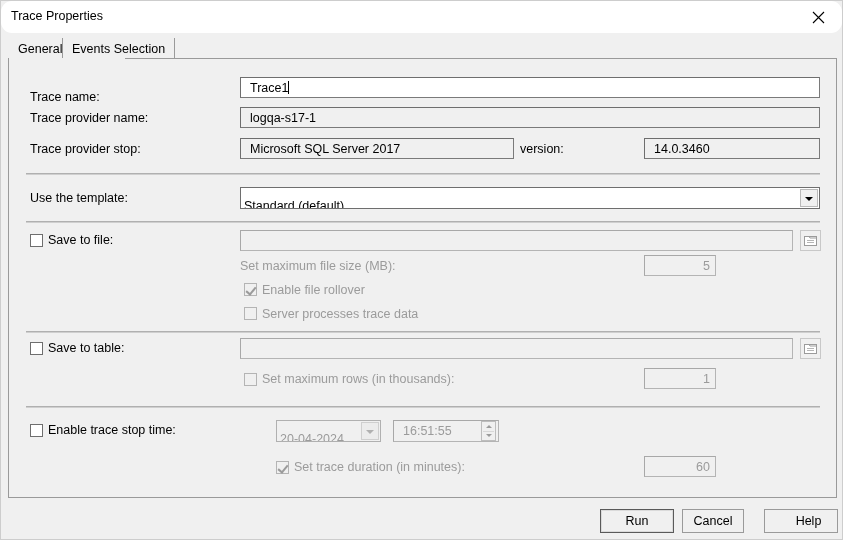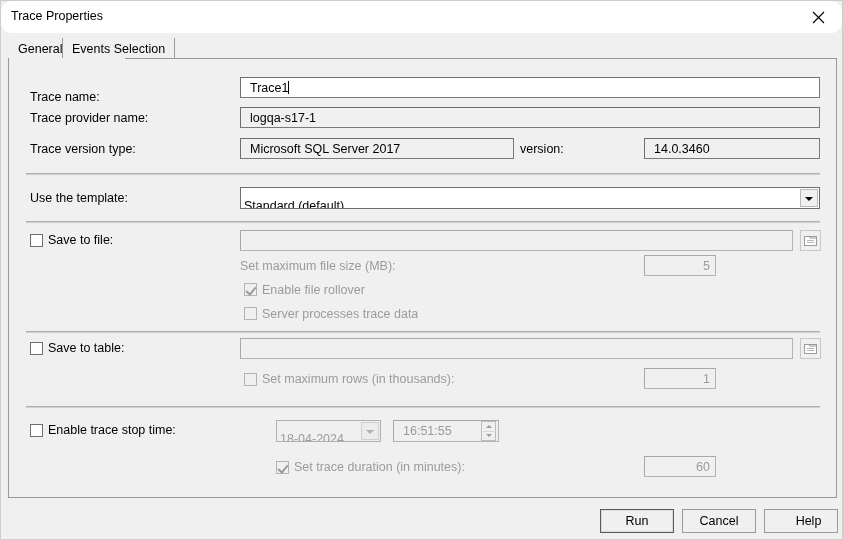--- a/index.html
+++ b/index.html
@@ -266,21 +266,21 @@
   <div id="panel"></div>
   <div id="panel-top-line"></div>
   <div id="panel-top-gap"></div>
 
   <div class="lbl" style="left:29px; top:81px;margin-top:8px;">Trace name:</div>
   <div class="tbox" style="left:239px; top:76px; width:580px; height:21px;"><span>Trace1</span><span class="caret"></span></div>
 
   <div class="lbl" style="left:29px; top:110px;">Trace provider name:</div>
   <div class="tbox ro" style="left:239px; top:106px; width:580px; height:21px;">logqa-s17-1</div>
 
-  <div class="lbl" style="left:29px; top:141px;">Trace version type:</div>
+  <div class="lbl" style="left:29px; top:141px;">Trace provider stop:</div>
   <div class="tbox ro" style="left:239px; top:137px; width:274px; height:21px;">Microsoft SQL Server 2017</div>
   <div class="lbl" style="left:519px; top:141px;">version:</div>
   <div class="tbox ro" style="left:643px; top:137px; width:176px; height:21px;">14.0.3460</div>
 
   <div class="sep" style="left:25px; top:172px; width:794px;"></div>
 
   <div class="lbl" style="left:29px; top:190px;">Use the template:</div>
   <div class="combo" style="left:239px; top:186px; width:580px; height:22px;">
     <span>Standard (default)</span>
     <span class="combo-arrow"></span>
@@ -326,32 +326,32 @@
   <div class="cb dis" style="left:243px; top:372px;"></div>
   <div class="lbl dim" style="left:261px; top:371px;">Set maximum rows (in thousands):</div>
   <div class="tbox dis num" style="left:643px; top:367px; width:72px; height:21px;">1</div>
 
   <div class="sep" style="left:25px; top:405px; width:794px;"></div>
 
   <div class="cb" style="left:29px; top:423px;"></div>
   <div class="lbl" style="left:47px; top:422px;">Enable trace stop time:</div>
 
   <div class="combo dis" style="left:275px; top:419px; width:105px; height:22px;">
-    <span>18-04-2024</span>
+    <span>20-04-2024</span>
     <span class="combo-arrow"></span>
   </div>
 
   <div class="tbox dis" style="left:392px; top:419px; width:106px; height:22px;">16:51:55</div>
   <div class="spin" style="left:480px; top:420px; height:20px;">
     <span class="ar up"></span>
     <span class="mid"></span>
     <span class="ar dn"></span>
   </div>
 
   <div class="cb dis on" style="left:275px; top:460px;"></div>
   <div class="lbl dim" style="left:293px; top:459px;">Set trace duration (in minutes):</div>
   <div class="tbox dis num" style="left:643px; top:455px; width:72px; height:21px;">60</div>
 
   <div class="btn default" style="left:599px; top:508px; width:74px;">Run</div>
-  <div class="btn" style="left:681px; top:508px; width:74px;">Cancel</div>
+  <div class="btn" style="left:681px; top:508px; width:62px;">Cancel</div>
   <div class="btn" style="left:763px; top:508px; width:74px;padding-left:15px;">Help</div>
 
 </div>
 
 </body></html>

